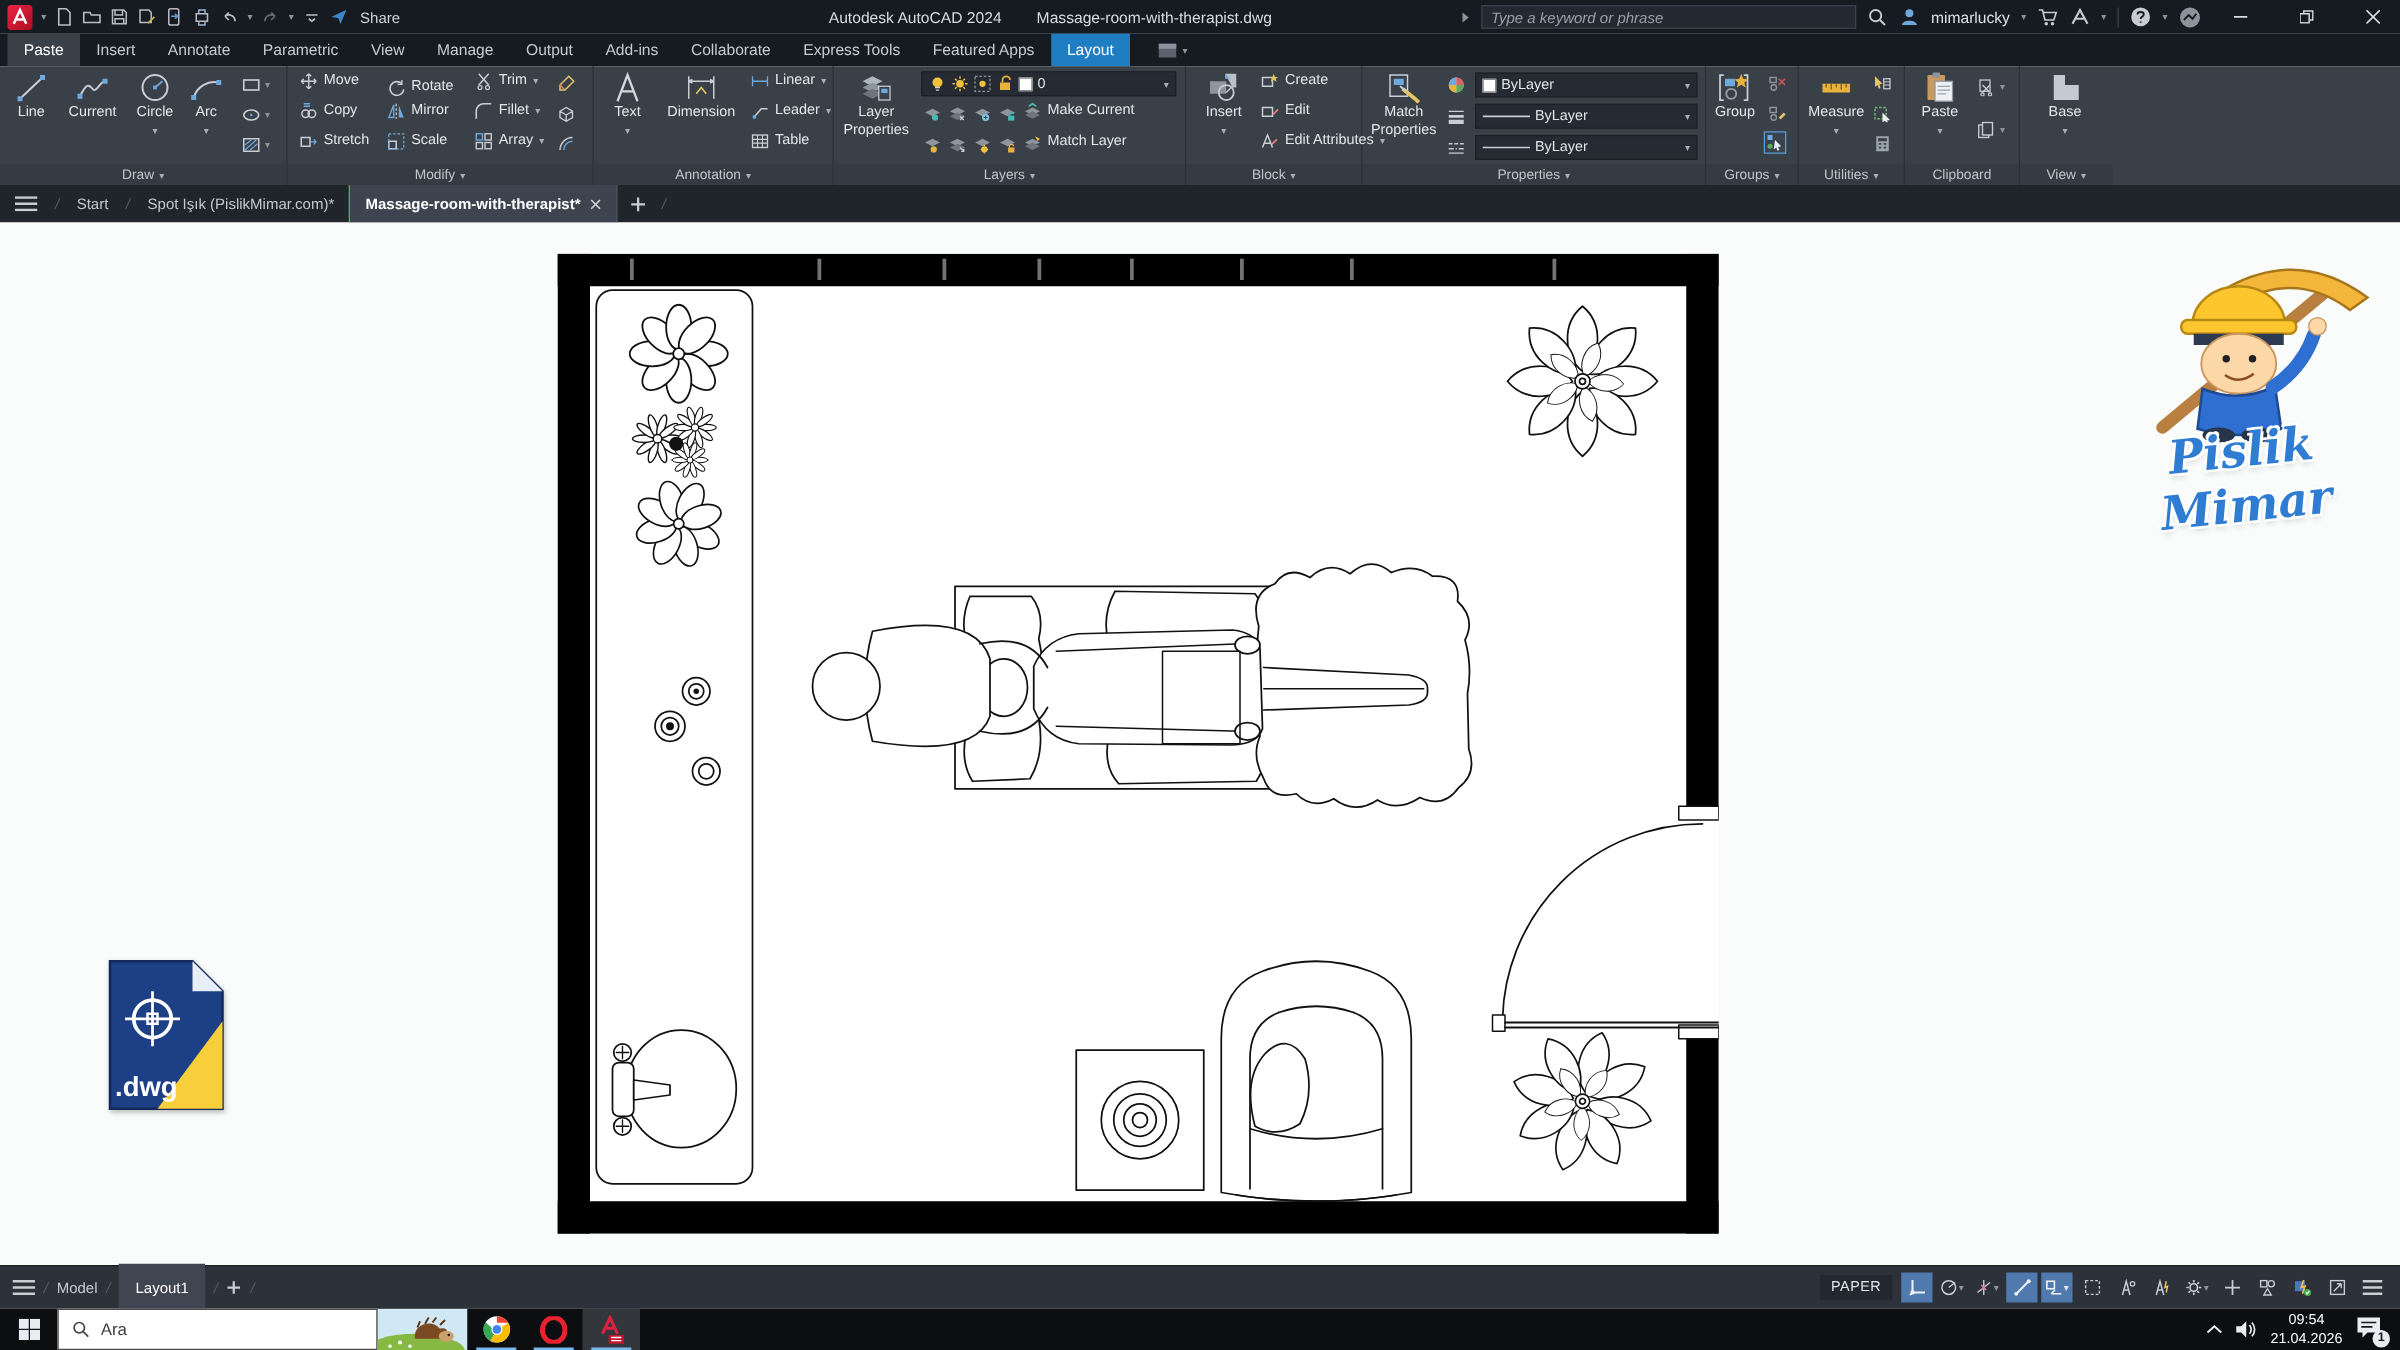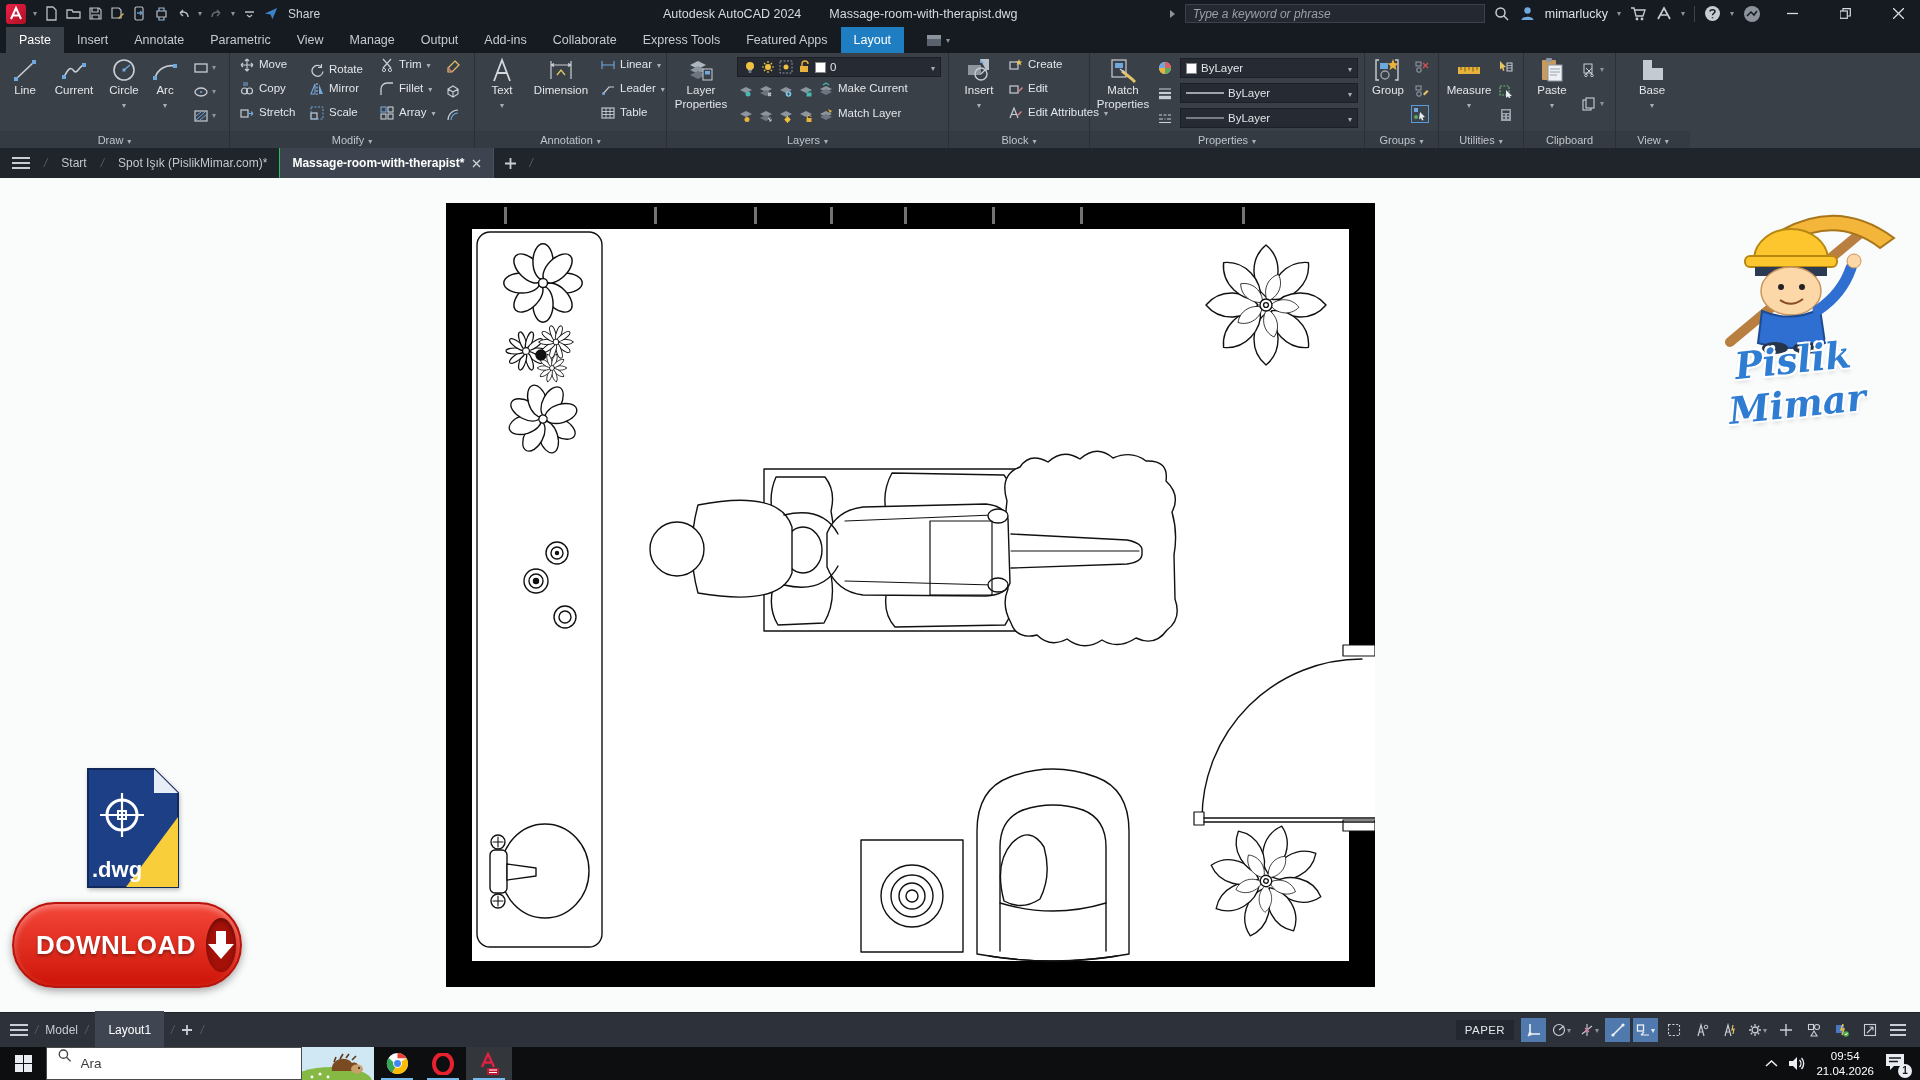--- a/index.html
+++ b/index.html
@@ -67,21 +67,21 @@
   .schip{background:#3f4652;color:#fff;padding:12px 13px}
   .ssep{color:#555c66;font-style:italic}
   .srt{margin-left:auto;display:flex;align-items:center;gap:3px}
   .paper{background:#232830;padding:4px 9px;font-size:11.5px;letter-spacing:.4px;color:#e2e5e9;margin-right:4px}
   .sbtn2{min-width:25px;height:24px;display:flex;align-items:center;justify-content:center;gap:1px;padding:0 2px}
   .sbtn2.on{background:#5079ae}
 
   
   .taskbar{position:absolute;top:1047px;left:0;right:0;height:33px;background:#0d0e10;display:flex;align-items:stretch;color:#fff}
   .tbstart{width:46px;display:flex;align-items:center;justify-content:center}
-  .tbsearch{width:256px;background:#fff;border:1px solid #4a4a4a;display:flex;gap:9px;padding:0 11px}
+  .tbsearch{width:256px;background:#fff;border:1px solid #4a4a4a;display:flex;align-items:center;gap:9px;padding:0 11px}
   .ara{border:none;outline:none;font-size:13.5px;color:#333;width:100%;font-family:"Liberation Sans",sans-serif}
   .ara::placeholder{color:#3c3c3c}
   .tbtile{width:72px;position:relative}
   .tbapp{width:46px;display:flex;align-items:center;justify-content:center;position:relative}
   .tbapp.run::after{content:"";position:absolute;bottom:0;left:7px;right:7px;height:2px;background:#76b9ed}
   .tbapp.activeapp{background:#33373c}
   .tbrightzone{margin-left:auto;display:flex;align-items:center;gap:10px;padding-right:10px}
   .tbclock{display:flex;flex-direction:column;align-items:center;justify-content:center;font-size:11.5px;line-height:1.3;text-align:center}
   .badgewrap{position:relative;width:26px;height:24px}
   .badge{position:absolute;right:-2px;bottom:-2px;width:14px;height:14px;border-radius:50%;background:#e9edf2;color:#16181c;font-size:10px;font-weight:bold;display:flex;align-items:center;justify-content:center}
@@ -962,28 +962,20 @@
     <svg class="dwgicon" viewBox="0 0 94 122">
       <path d="M2,2 H68 L92,26 V120 H2 Z" fill="#1c3f86" stroke="#12295c" stroke-width="2"></path>
       <path d="M68,2 L92,26 H68 Z" fill="#e8eef8"></path>
       <path d="M92,120 L92,50 L40,120 Z" fill="#f8cf3b"></path>
       <circle cx="36" cy="48" r="15" fill="none" stroke="#fff" stroke-width="3"></circle>
       <path d="M36,26 V70 M14,48 H58" stroke="#fff" stroke-width="2.2"></path>
       <rect x="32" y="44" width="8" height="8" fill="none" stroke="#fff" stroke-width="2"></rect>
       <text x="6" y="110" fill="#fff" font-size="22" font-weight="bold" font-family="Liberation Sans, sans-serif">.dwg</text>
     </svg>
 
-    <div class="dl">
-      <span class="dl-label">DOWNLOAD</span>
-      <span class="dl-circle">
-        <svg width="30" height="32" viewBox="0 0 30 32">
-            <path d="M10,2 H20 V15 H28 L15,30 L2,15 H10 Z" fill="#fff"></path>
-          </svg>
-      </span>
-    </div>
   </div>
 
   <div class="statusbar">
     <svg width="18" height="12" viewBox="0 0 18 12">
         <path d="M0,1 H18 M0,6 H18 M0,11 H18" stroke="#c9ced5" stroke-width="2"></path>
       </svg>
     <span class="ssep">/</span>
     <span>Model</span>
     <span class="ssep">/</span>
     <span class="schip">Layout1</span>

